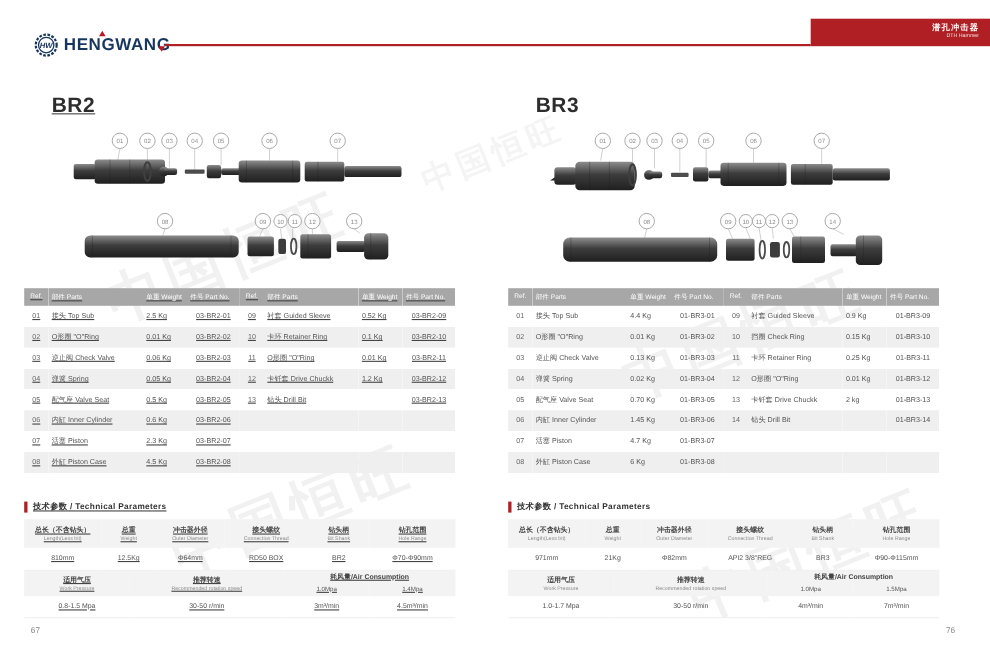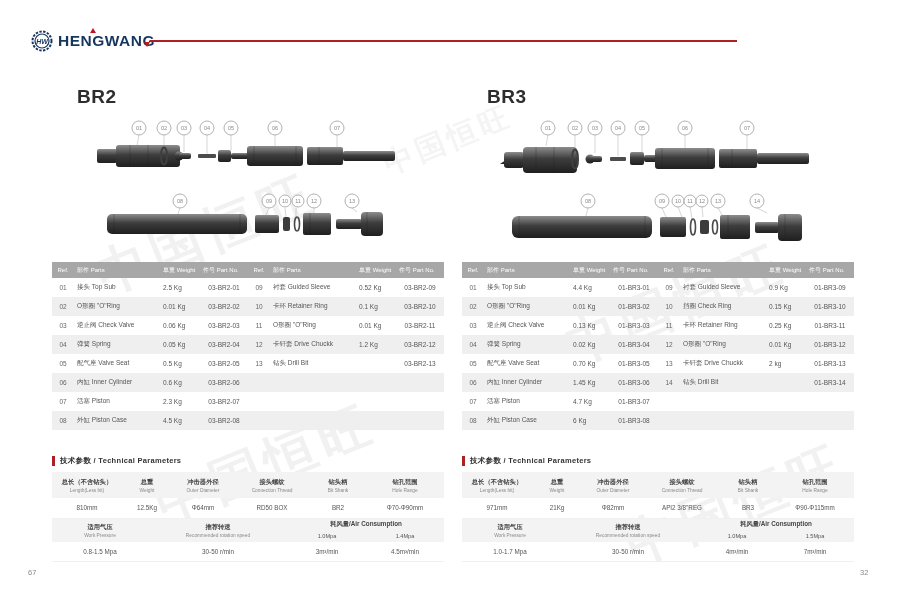--- a/index.html
+++ b/index.html
@@ -18,21 +18,21 @@
   .wordmark .tri1, .wordmark .tri2 { position:absolute; width:0; height:0; border-left:3.5px solid transparent; border-right:3.5px solid transparent; border-bottom:5px solid #c01722; }
   .wordmark .tri1 { left:32px; top:-4px; }
   .wordmark .tri2 { left:86px; top:10px; border-bottom:none; border-top:5px solid #c01722; }
   .redline { position:absolute; left:150px; top:40px; width:587px; height:1.5px; background:#b01f24; }
   .banner { position:absolute; left:737px; top:17px; width:163px; height:25px; background:#b01f24; color:#fff; text-align:right; padding:3px 10px 0 0; }
   .banner .cn { font-size:7.5px; font-weight:bold; letter-spacing:1px; }
   .banner .en { font-size:4.8px; color:rgba(255,255,255,.85); margin-top:1px; }
 
   
   .col { position:absolute; top:86px; width:392px; }
-  .col.left { left:52px; } .col.right { left:462px; }
+  .col.left { left:22px;text-decoration:underline; } .col.right { left:462px; }
   .prod-title { font-size:19px; font-weight:bold; color:#2d2d2d; margin-left:25px; letter-spacing:.5px; }
   svg.diagram { display:block; width:392px; height:138px; margin-top:8px; }
   .co-line { stroke:#b9b9b9; stroke-width:.6; }
   .co-circle { fill:#fff; stroke:#a8a8a8; stroke-width:.9; }
   .co-num { font-size:5.5px; fill:#8a8a8a; text-anchor:middle; font-family:"Liberation Sans",sans-serif; }
   .ring { fill:none; stroke:#3f3f3f; stroke-width:2; }
   .ring-thin { fill:none; stroke:#4a4a4a; stroke-width:1.6; }
   .edge { stroke:#222; stroke-width:.5; fill:none; opacity:.55; }
 
   
@@ -76,20 +76,24 @@
     <circle cx="12" cy="12" r="9.5" fill="none" stroke="#17365e" stroke-width="2" stroke-dasharray="2.4 1.4"></circle>
     <circle cx="12" cy="12" r="7" fill="none" stroke="#17365e" stroke-width="1.2"></circle>
     <text x="12" y="14.8" text-anchor="middle" font-size="7" font-style="italic" font-weight="bold" fill="#17365e" font-family="Liberation Sans, sans-serif">HW</text>
   </svg>
   <div class="wordmark">
     <span>HENGWANG</span>
     <span class="tri1"></span>
     <span class="tri2"></span>
   </div>
   <div class="redline"></div>
+  <div class="banner">
+    <div class="cn">潜孔冲击器</div>
+    <div class="en">DTH Hammer</div>
+  </div>
 
   <div class="col left">
     <div class="prod-title">BR2</div>
 
     <svg class="diagram" viewBox="0 0 392 138">
       <defs>
         <linearGradient id="m2" x1="0" y1="0" x2="0" y2="1">
           <stop offset="0" stop-color="#8d8d8d"></stop>
             <stop offset=".45" stop-color="#3d3d3d"></stop>
             <stop offset="1" stop-color="#1f1f1f"></stop>
@@ -683,14 +687,14 @@
         <td>1.0-1.7 Mpa</td>
         <td>30-50 r/min</td>
         <td>4m³/min</td>
         <td>7m³/min</td>
       </tr>
         </tbody>
     </table>
   </div>
 
   <div class="pagenum l">67</div>
-  <div class="pagenum r">32</div>
+  <div class="pagenum r">76</div>
 </div>
 
 </body></html>

